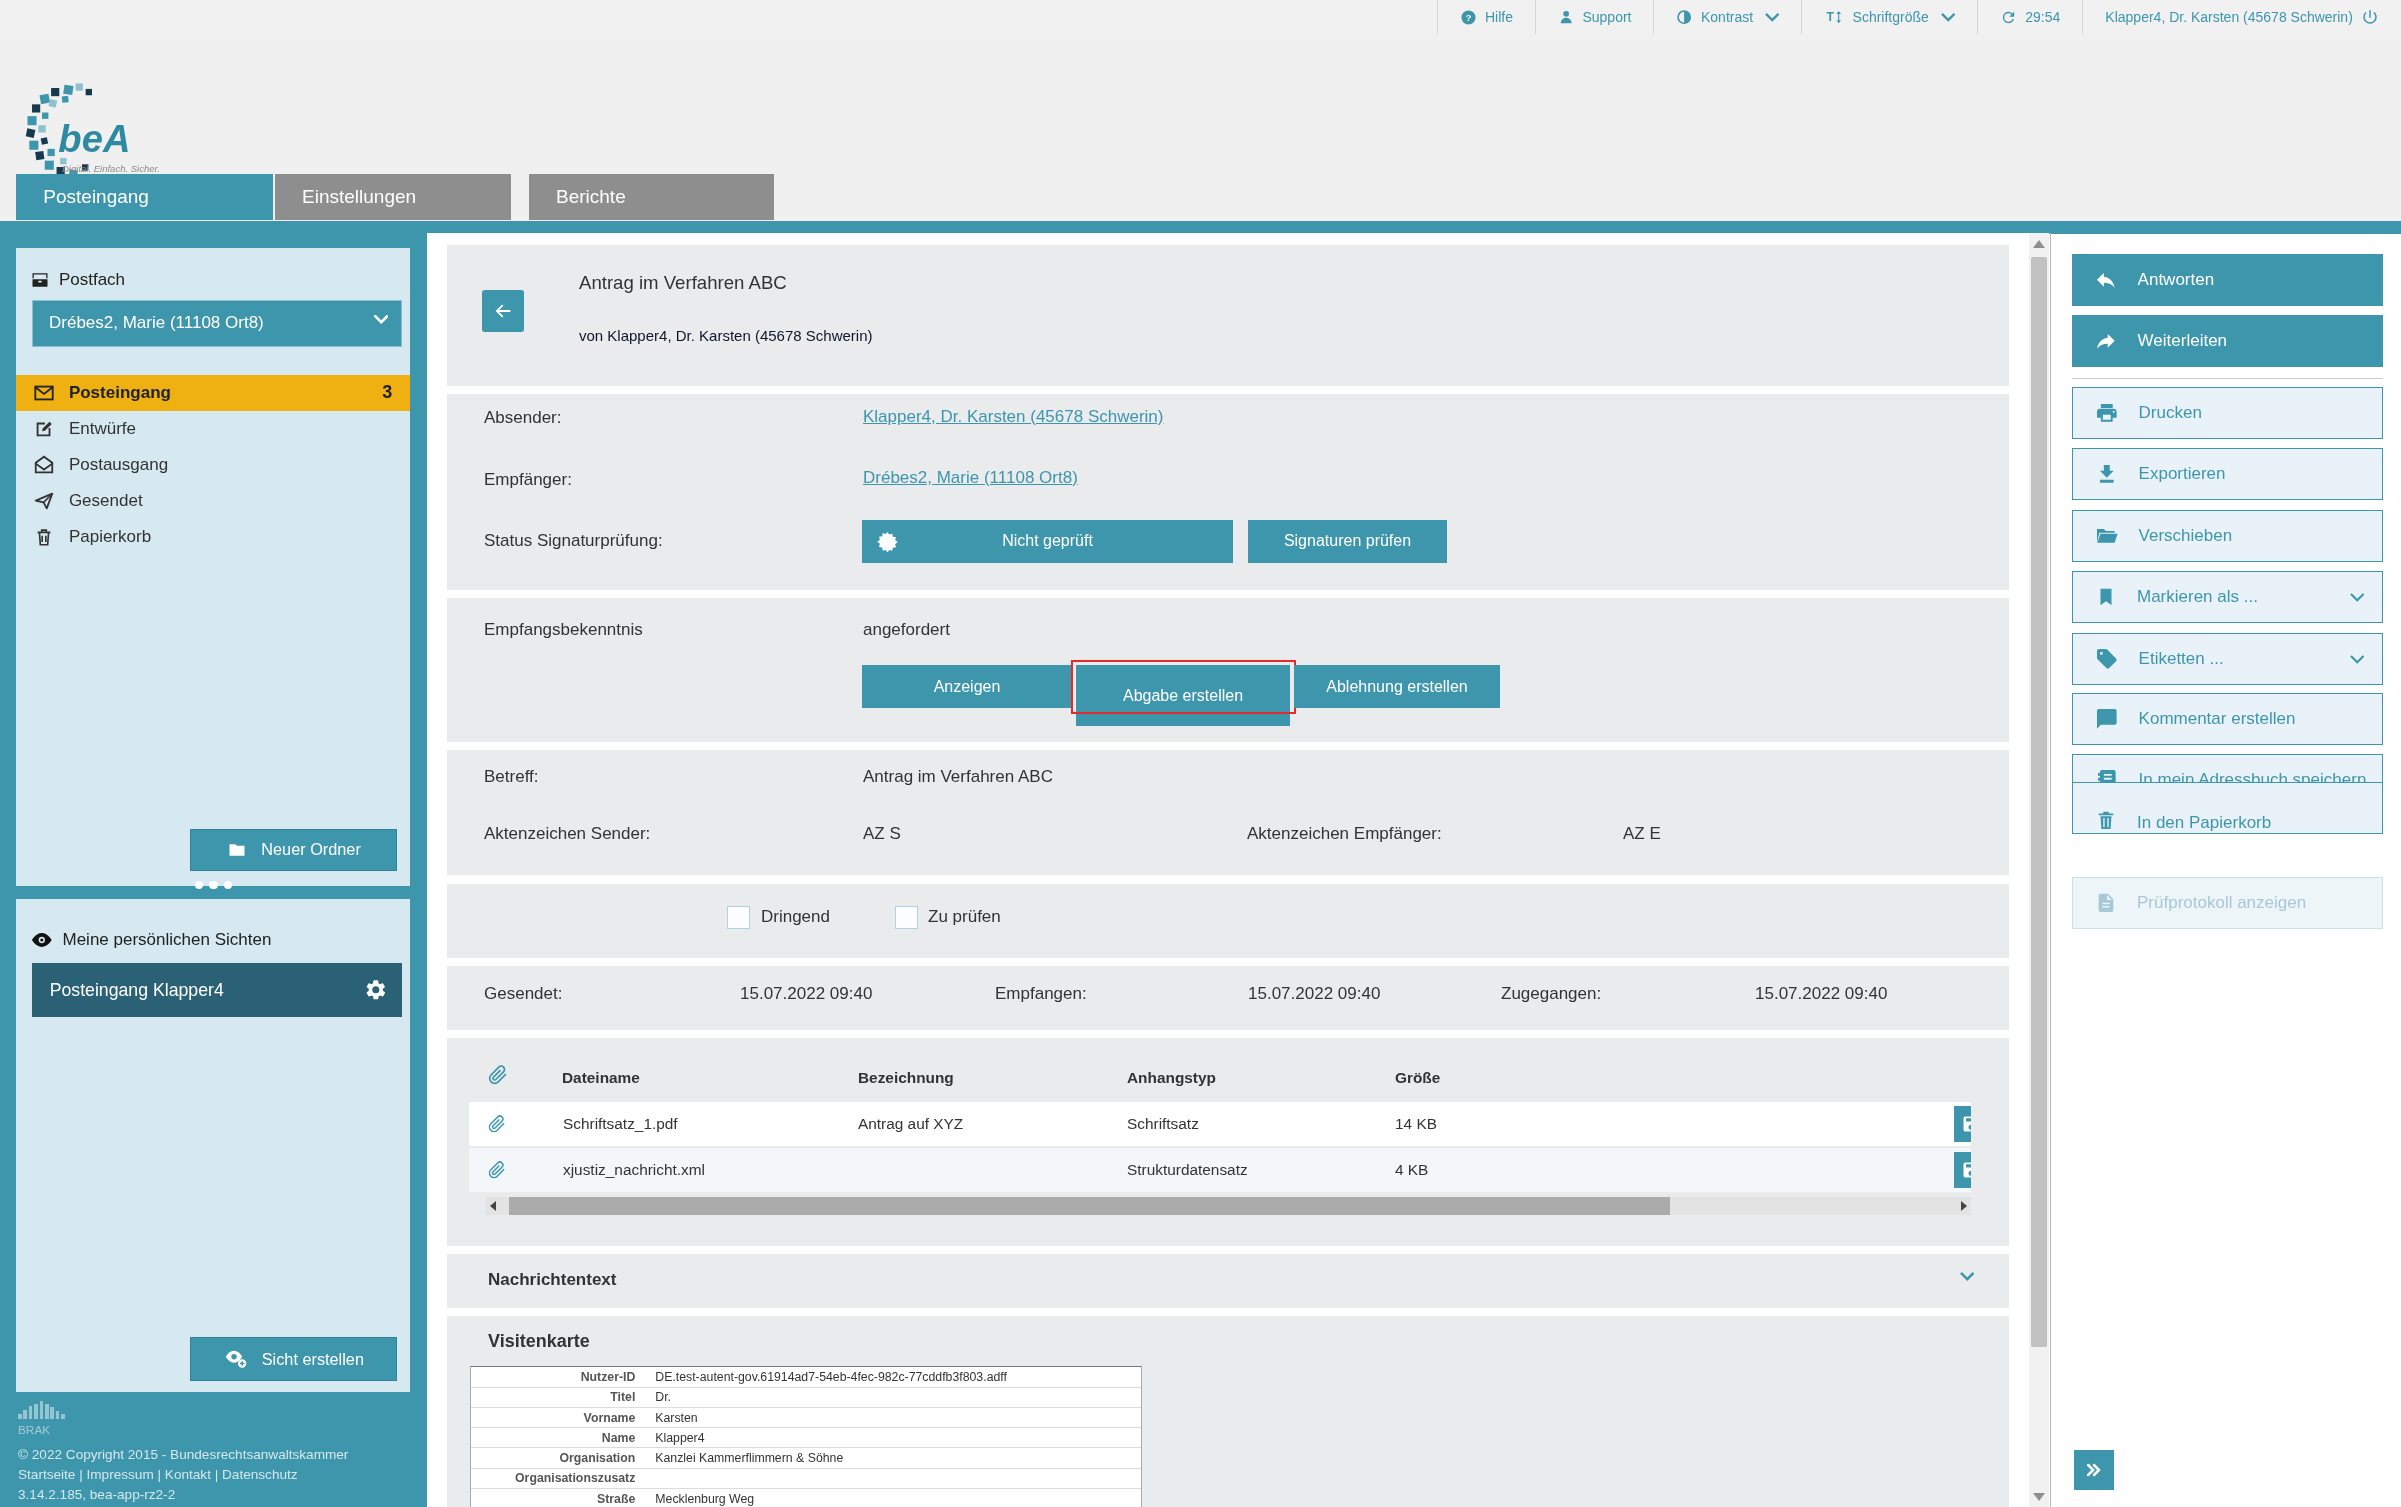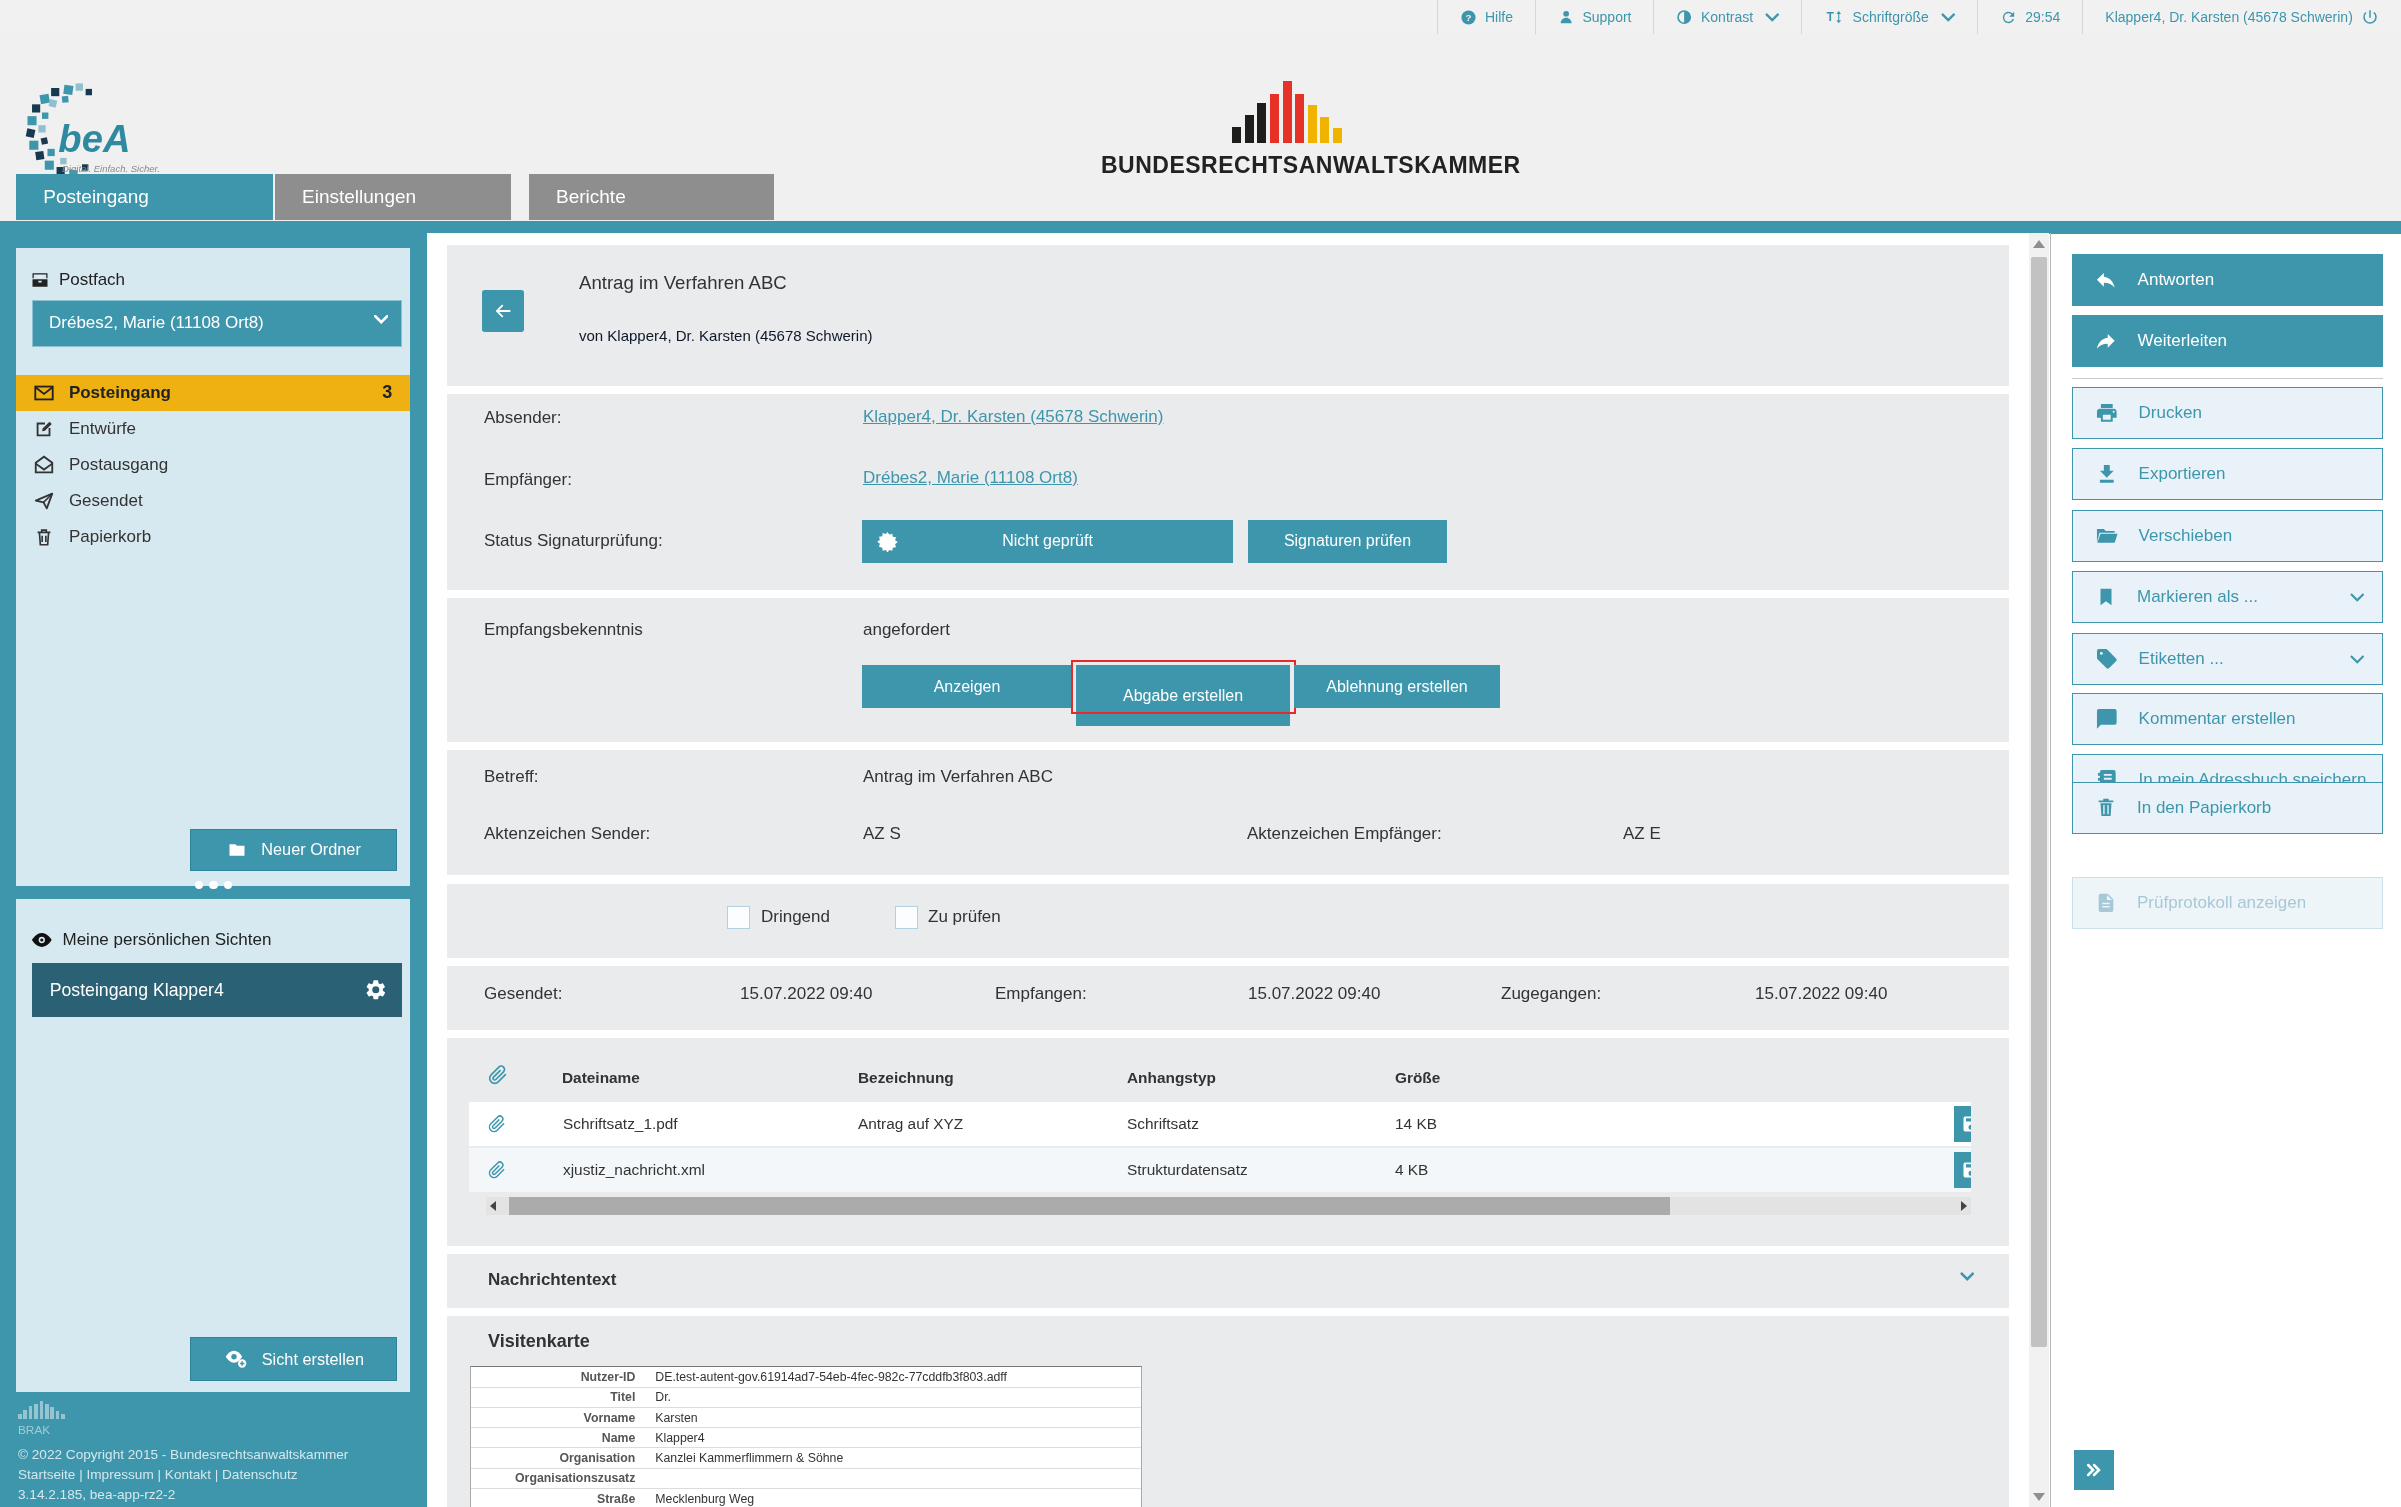--- a/index.html
+++ b/index.html
@@ -175,34 +175,20 @@
           <rect x="21" y="66" width="7" height="7" fill="#16394f" transform="rotate(-12 24 69)"></rect>
           <rect x="28" y="78" width="8" height="8" fill="#3d96ac"></rect>
           <rect x="42" y="88" width="7" height="7" fill="#8fc0cf"></rect>
           <rect x="44" y="20" width="7" height="7" fill="#3d96ac" transform="rotate(-6 47 23)"></rect>
           <rect x="66" y="95" width="7" height="7" fill="#16394f"></rect>
         </g>
         <text x="40" y="82" font-size="42" font-weight="bold" font-style="italic" fill="#2e8aa0">beA</text>
         <text x="44" y="103" font-size="10.5" font-style="italic" fill="#8a8a8a">Digital. Einfach. Sicher.</text>
       </svg>
     </div>
-    <div class="brak-logo">
-      <div class="brak-bars">
-        <i style="height:16.3px;background:#1d1d1b"></i>
-          <i style="height:28px;background:#1d1d1b"></i>
-          <i style="height:40px;background:#1d1d1b"></i>
-        <i style="height:49px;background:#e53127"></i>
-          <i style="height:62px;background:#e53127"></i>
-          <i style="height:49px;background:#e53127"></i>
-        <i style="height:38px;background:#f0b400"></i>
-          <i style="height:26px;background:#f0b400"></i>
-          <i style="height:15.4px;background:#f0b400"></i>
-      </div>
-      <div class="brak-word">BUNDESRECHTSANWALTSKAMMER</div>
-    </div>
   </div>
 
   <div class="tab active" style="left:16.3px;width:257px;">
       <span>Posteingang</span>
     </div>
   <div class="tab inactive" style="left:275px;width:236px;">
       <span>Einstellungen</span>
     </div>
   <div class="tab inactive" style="left:529px;width:245px;">
       <span>Berichte</span>
@@ -551,21 +537,21 @@
     </div>
     <div class="act outline" style="top:521px;">
       <svg class="ic" width="23.6" height="23.6" viewBox="0 0 24 24" fill="#3d96ac">
           <path d="M19 2H7a2 2 0 0 0-2 2v16a2 2 0 0 0 2 2h12a2 2 0 0 0 2-2V4a2 2 0 0 0-2-2zm-2 6H9V6h8v2zm0 4H9v-2h8v2z"></path>
           <rect x="3" y="5" width="2" height="3"></rect>
           <rect x="3" y="10" width="2" height="3"></rect>
           <rect x="3" y="15" width="2" height="3"></rect>
         </svg>
       <span>In mein Adressbuch speichern</span>
     </div>
-    <div class="act outline" style="top:549px;">
+    <div class="act outline" style="top:549px;align-items:flex-end;">
       <svg class="ic" width="22" height="23.6" viewBox="0 0 24 24" fill="#3d96ac">
           <path d="M6 7h12l-1 14H7L6 7zm3 2v10h1.5V9H9zm4.5 0v10H15V9h-1.5zM9 4V2h6v2h5v2H4V4h5z"></path>
         </svg>
       <span>In den Papierkorb</span>
     </div>
     <div class="act disabled" style="top:644px;">
       <svg class="ic" width="22" height="23.6" viewBox="0 0 24 24" fill="#a7c8d6">
           <path d="M14 2H6a2 2 0 0 0-2 2v16a2 2 0 0 0 2 2h12a2 2 0 0 0 2-2V8l-6-6zm-1 7V3.5L18.5 9H13zm-5 3h8v1.5H8V12zm0 3.5h8V17H8v-1.5z"></path>
         </svg>
       <span>Prüfprotokoll anzeigen</span>

